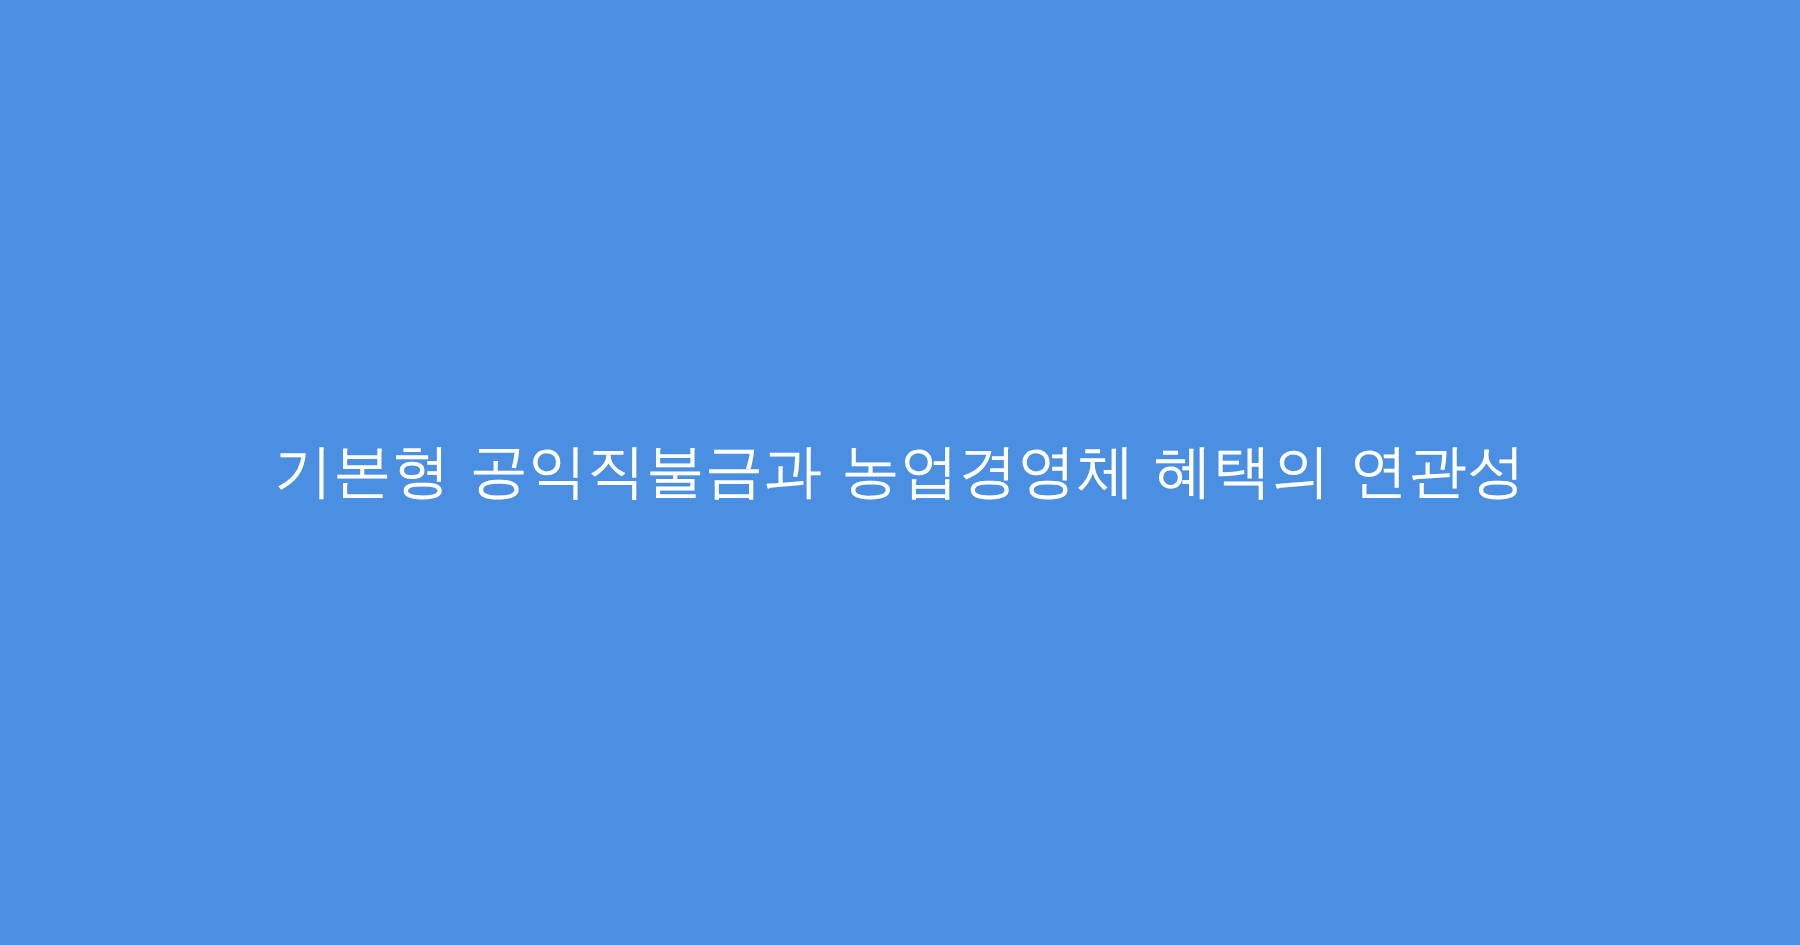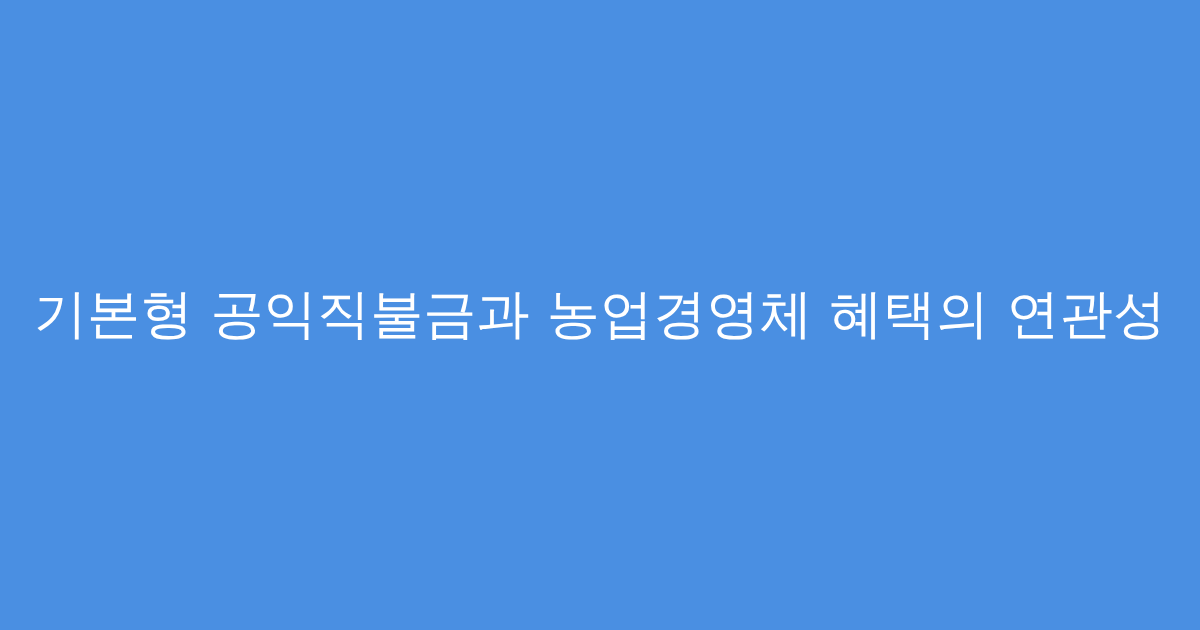--- a/index.html
+++ b/index.html
@@ -34,21 +34,21 @@
     display: flex;
     align-items: center;
     justify-content: center;
     text-align: center;
   }
 
   .headline {
     margin: 0;
     color: #ffffff;
     font-family: "DejaVu Sans", "Liberation Sans", sans-serif;
-    font-size: 53px;
+    font-size: 39px;
     font-weight: 400;
     line-height: 1.16;
     letter-spacing: 0.2px;
     white-space: nowrap;
     text-rendering: geometricPrecision;
     -webkit-font-smoothing: antialiased;
   }
 </style>
 </head>
 <body>

